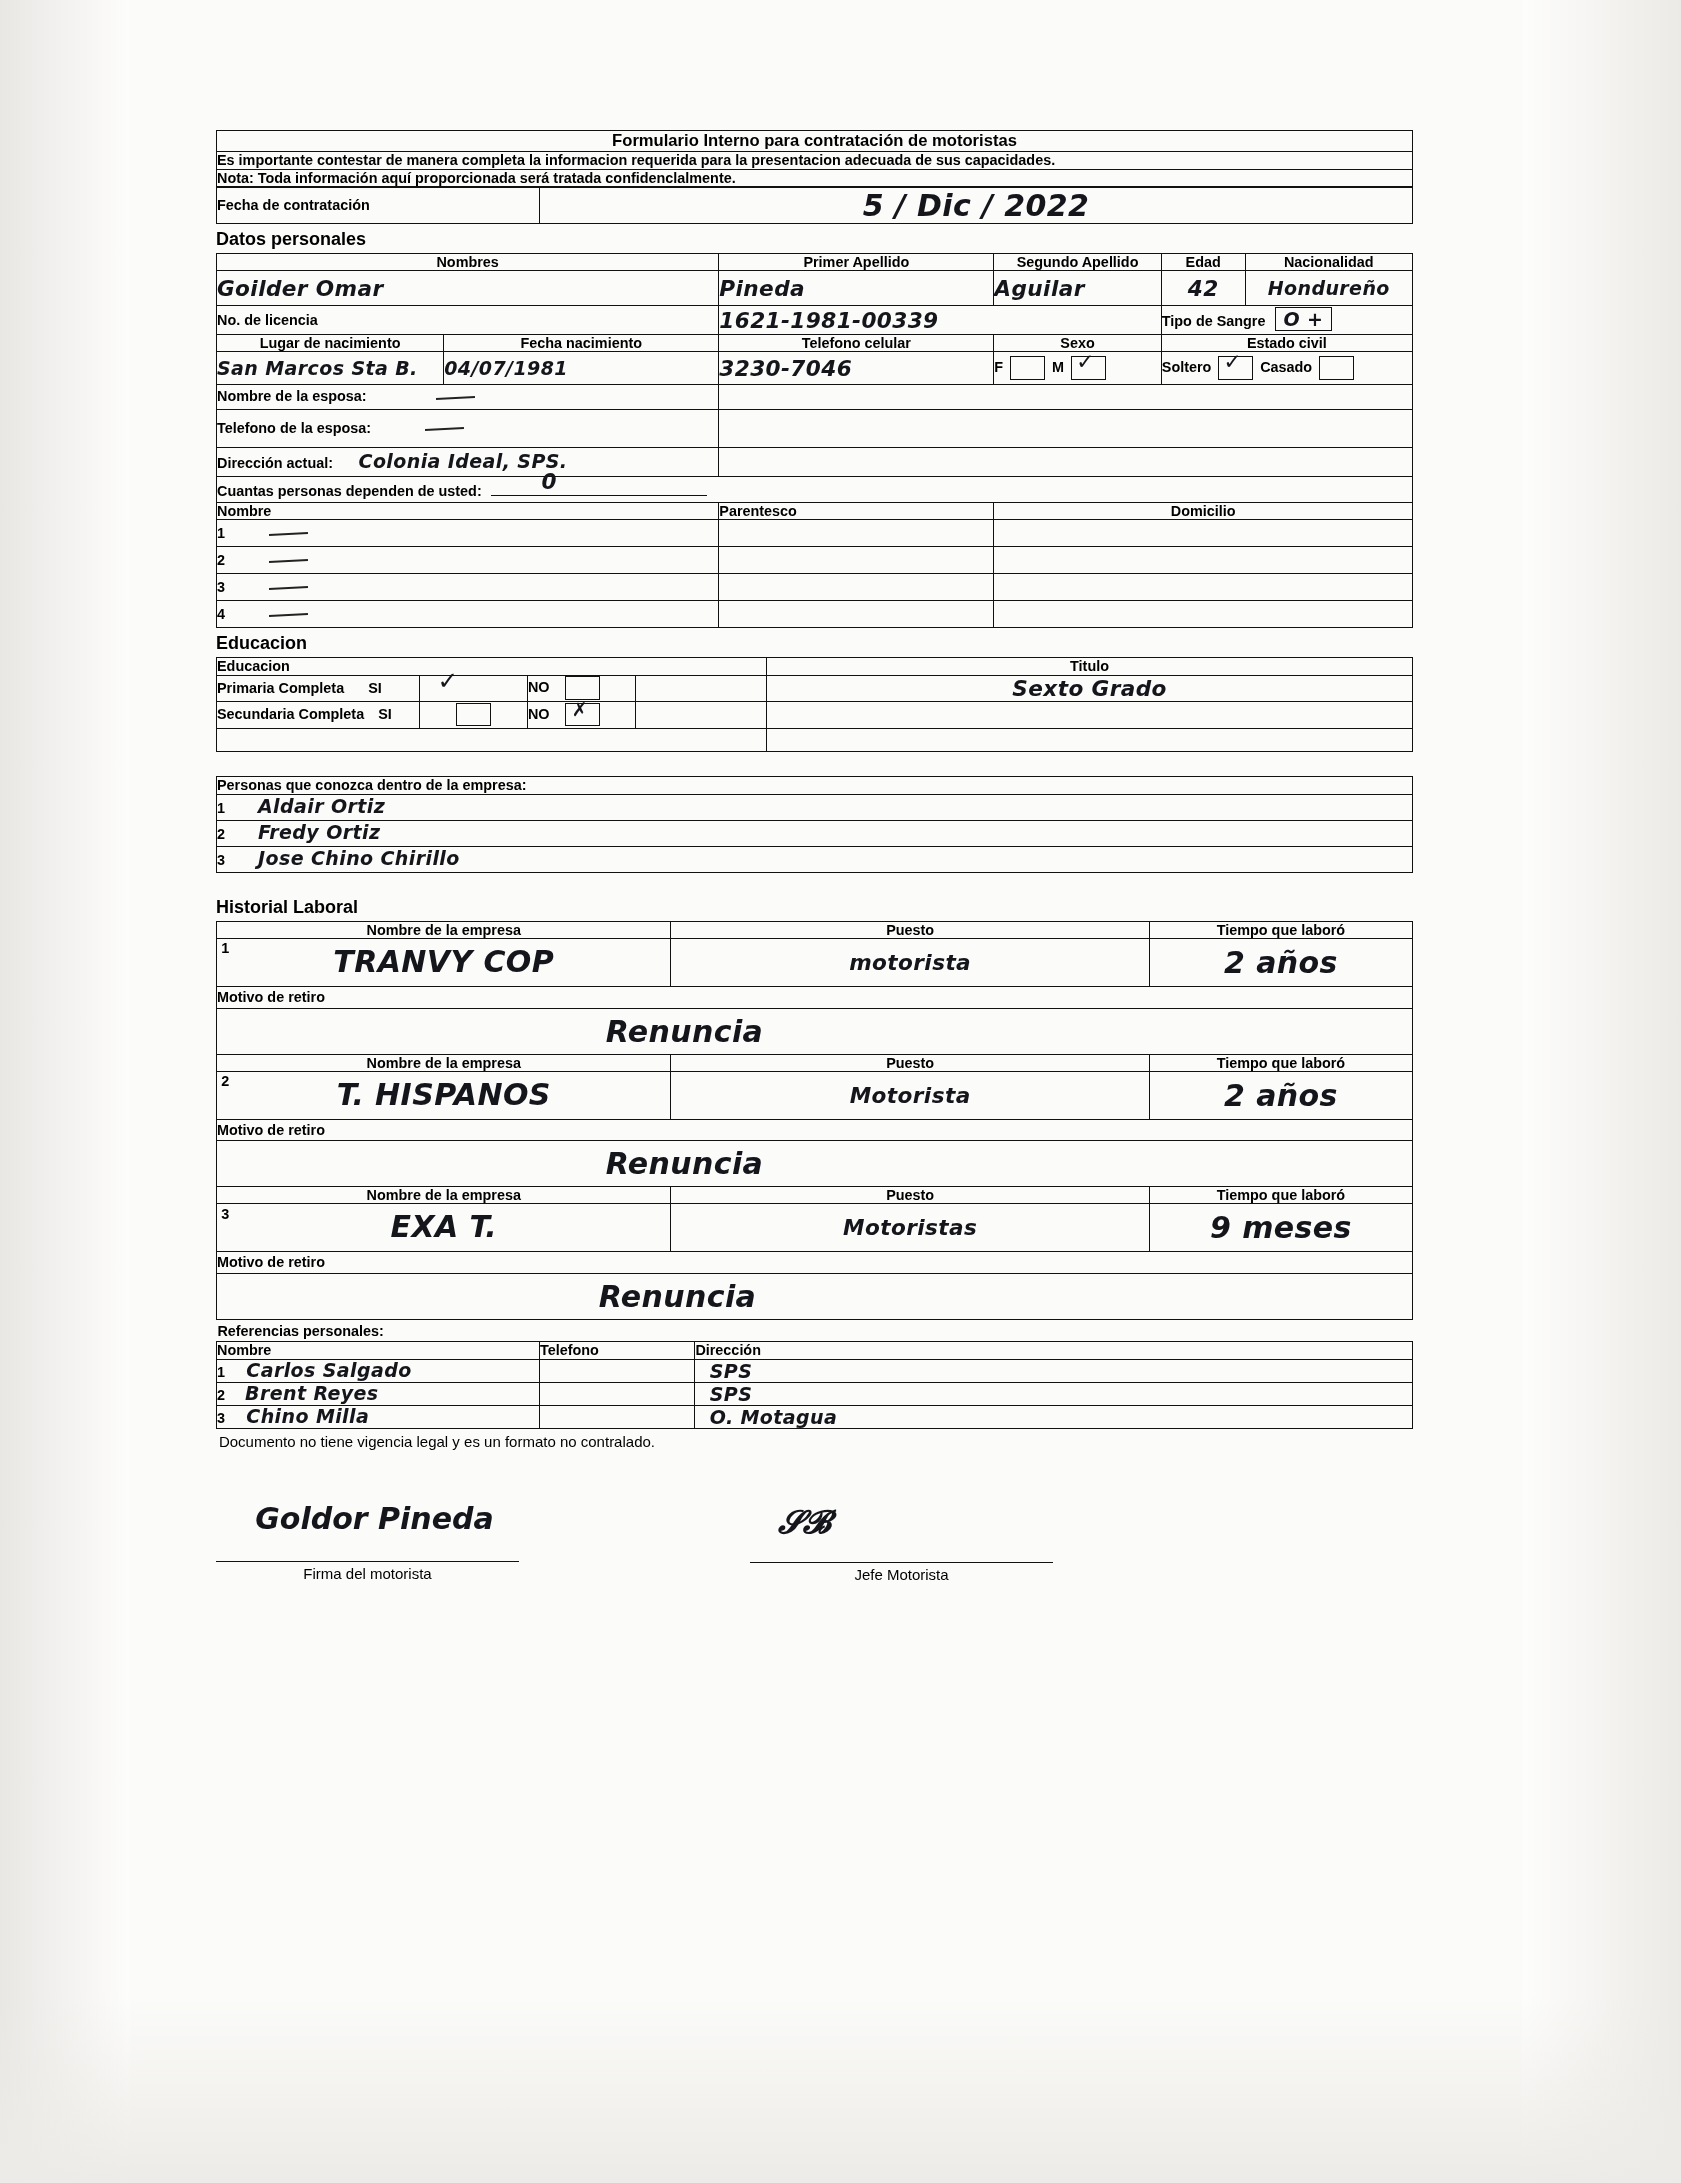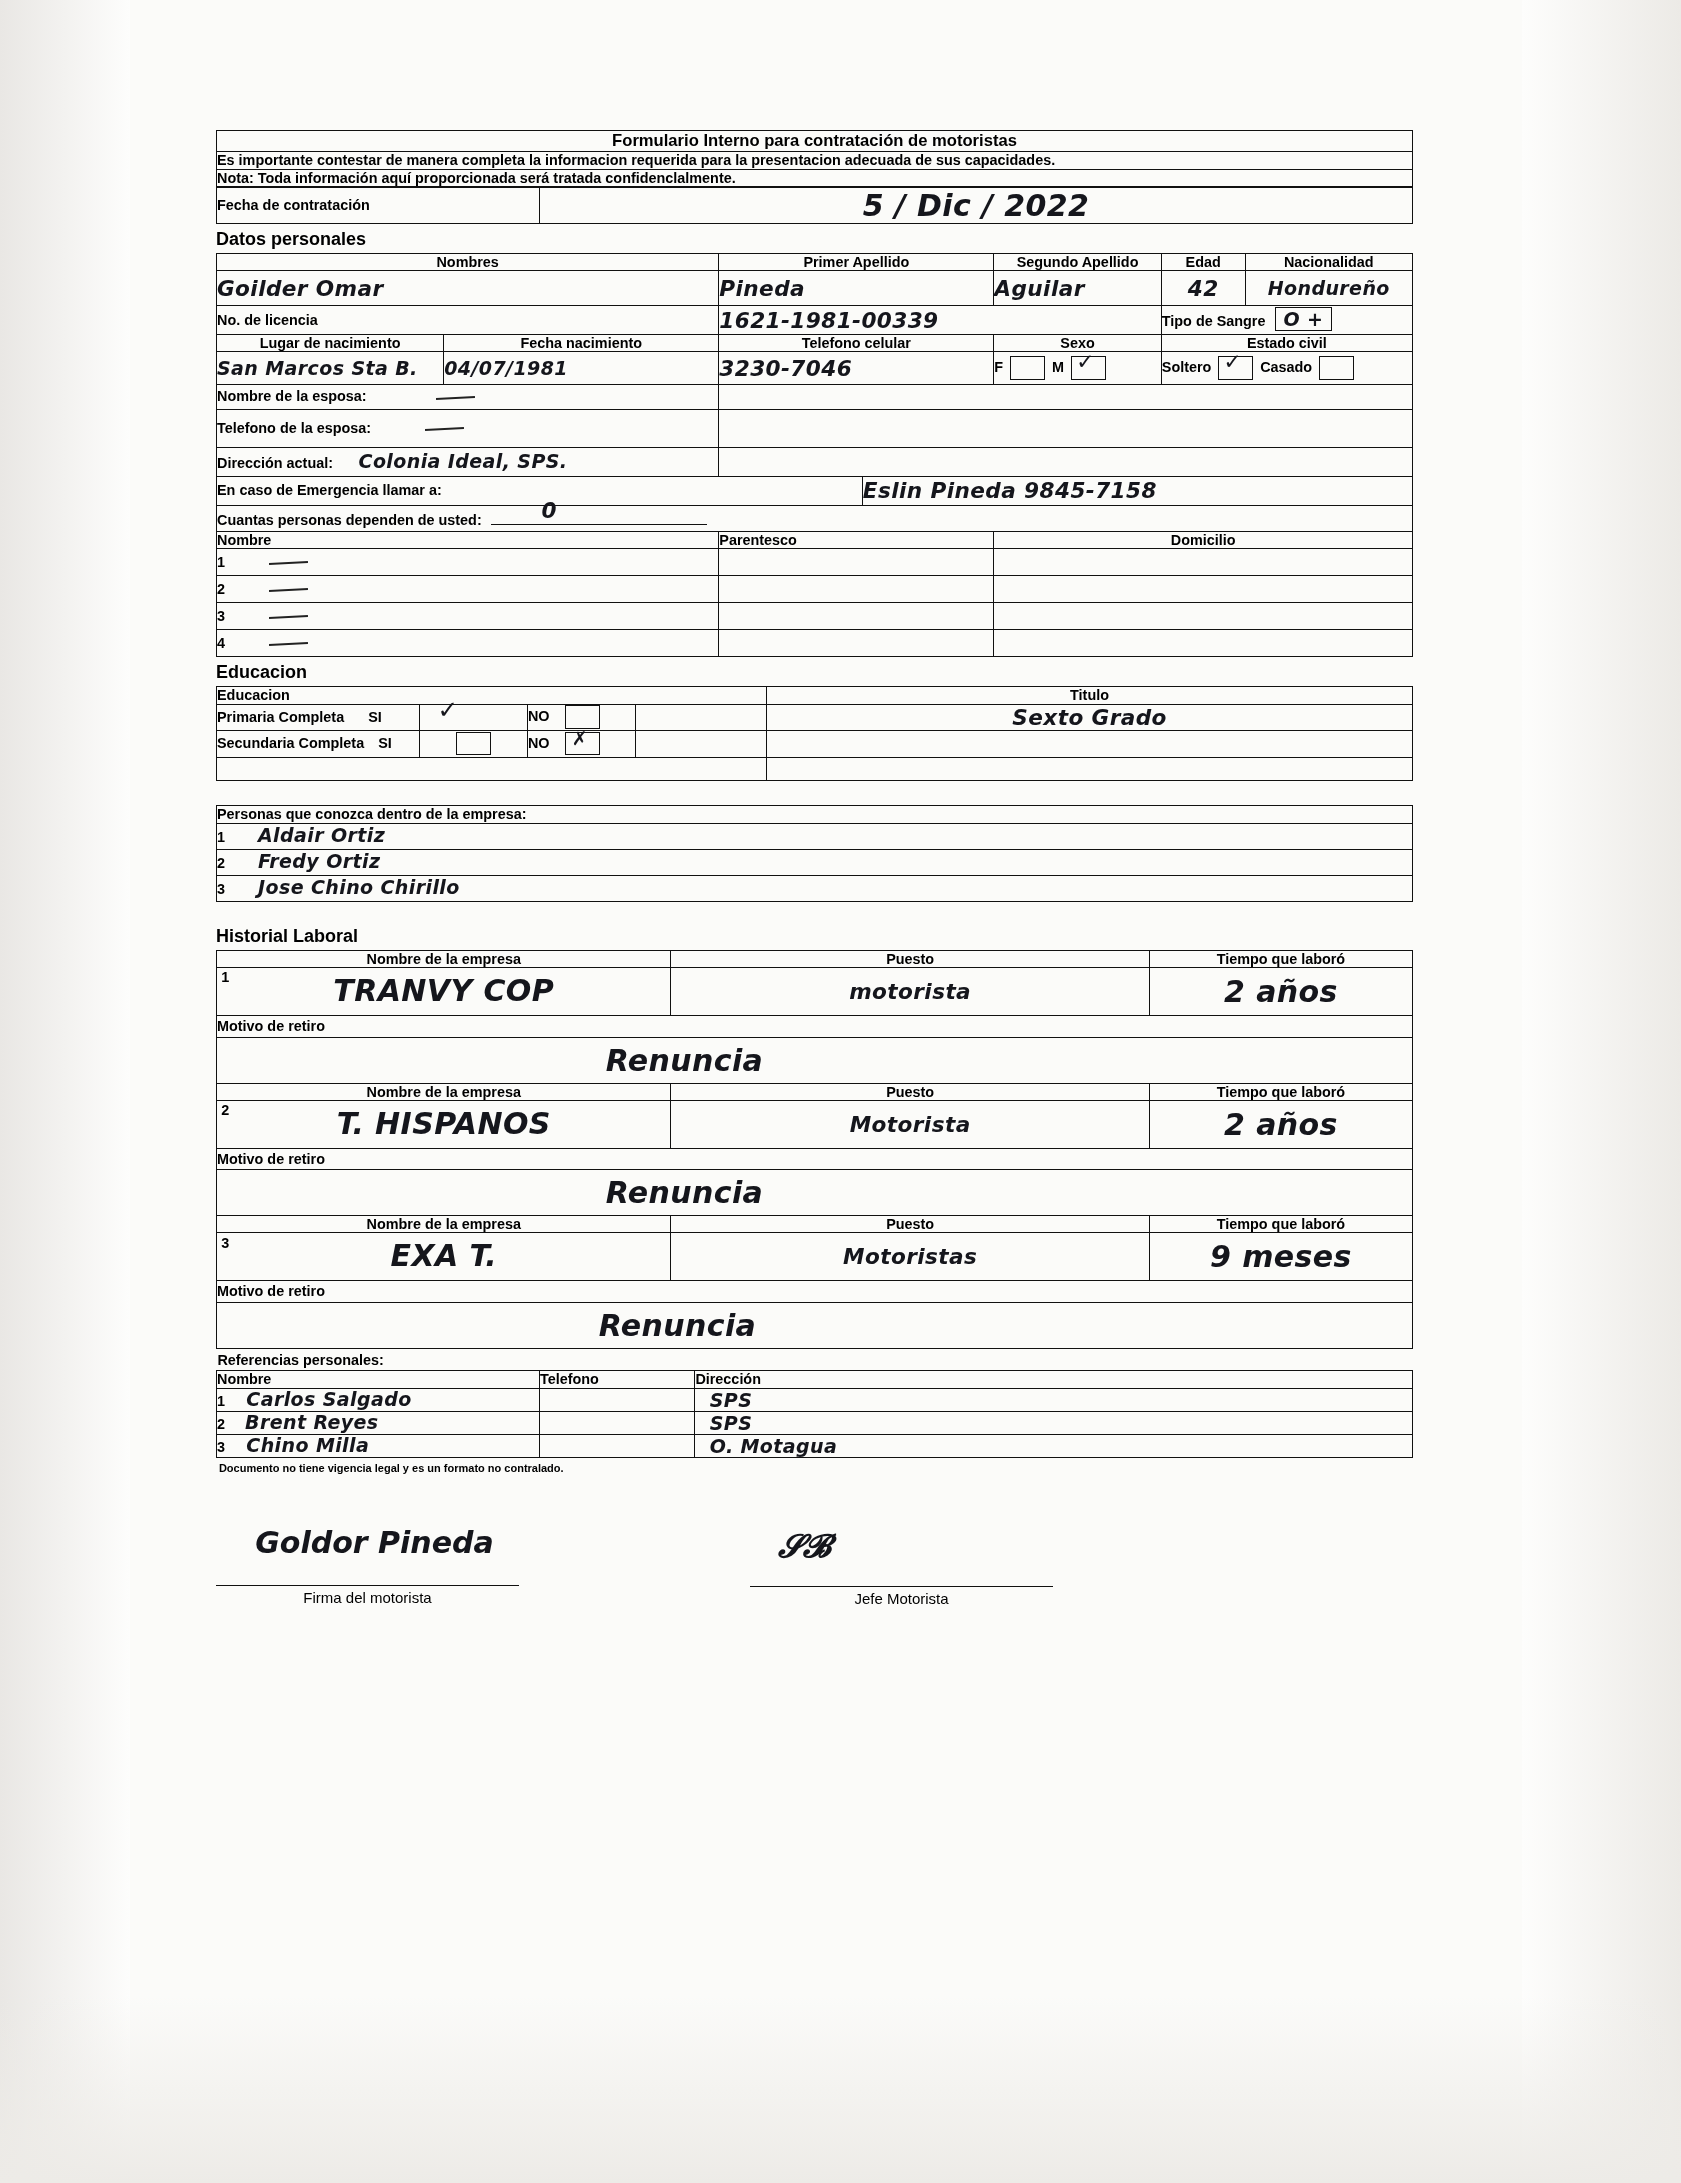--- a/index.html
+++ b/index.html
@@ -122,22 +122,22 @@
     font-family: "DejaVu Sans", sans-serif;
   }
   .hdr-c {
     font-size: 14.4px;
     font-weight: bold;
     text-align: center;
     padding: 2.9px 0;
   }
   .gap { height: 24.5px; }
   .note-small {
-    font-size: 11px;
-    font-weight: bold;
+    font-size: 15px;
+    font-weight: normal;
     padding-top: 3.6px;
     padding-left: 2.9px;
   }
   .sig-area {
     position: relative;
     height: 180px;
     margin-top: 40px;
   }
   .sig-line {
     position: absolute;
@@ -300,28 +300,20 @@
         </td>
         <td colspan="6"></td>
       </tr>
       <tr style="height:29px">
         <td colspan="3" class="lbl relpos">
           <span>Dirección actual:</span>
           <span class="hand hw-sm" style="margin-left:21.6px">Colonia Ideal, SPS.</span>
         </td>
         <td colspan="6"></td>
       </tr>
-      <tr style="height:29px">
-        <td colspan="4" class="lbl relpos">
-          <span>En caso de Emergencia llamar a:</span>
-        </td>
-        <td colspan="5" class="inner-pad">
-          <span class="hand hw">Eslin Pineda  9845-7158</span>
-        </td>
-      </tr>
       <tr style="height:26px">
         <td colspan="9" class="lbl relpos">
           <span>Cuantas personas dependen de usted:</span>
           <span class="underline-field" style="width:216px;margin-left:5.8px;position:relative;">
             <span class="hand hw" style="position:absolute;left:50px;top:-8.7px;">0</span>
           </span>
         </td>
       </tr>
       <tr>
         <td colspan="3" class="lbl">Nombre</td>

